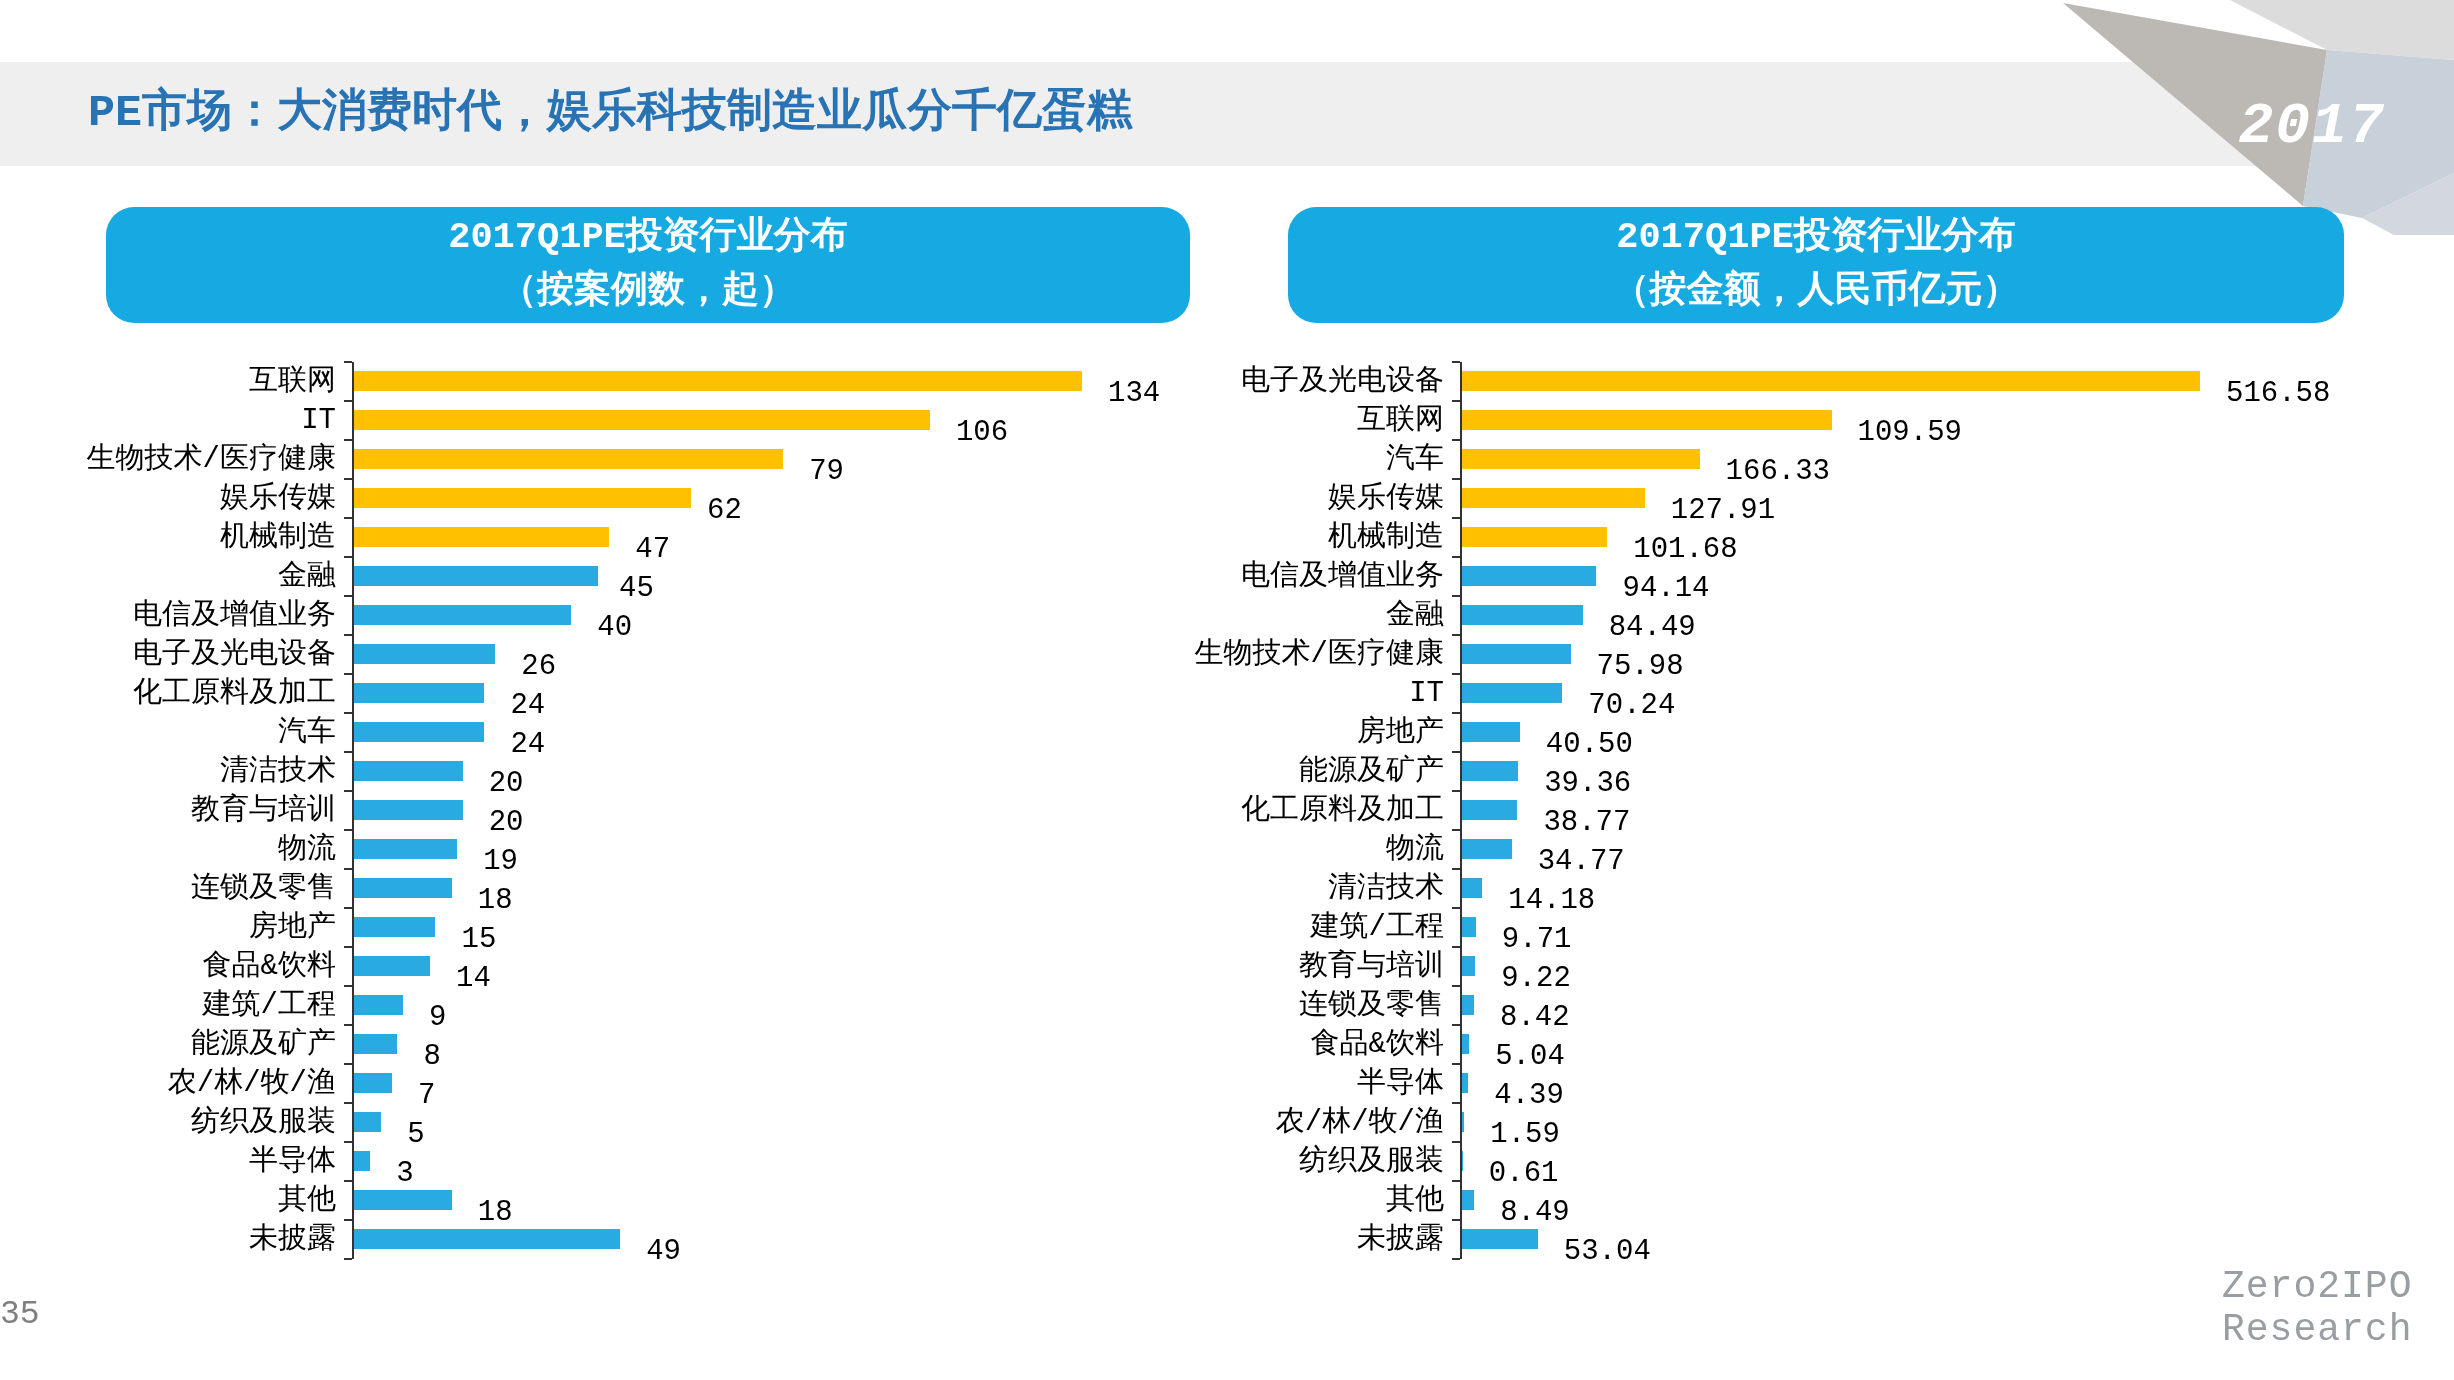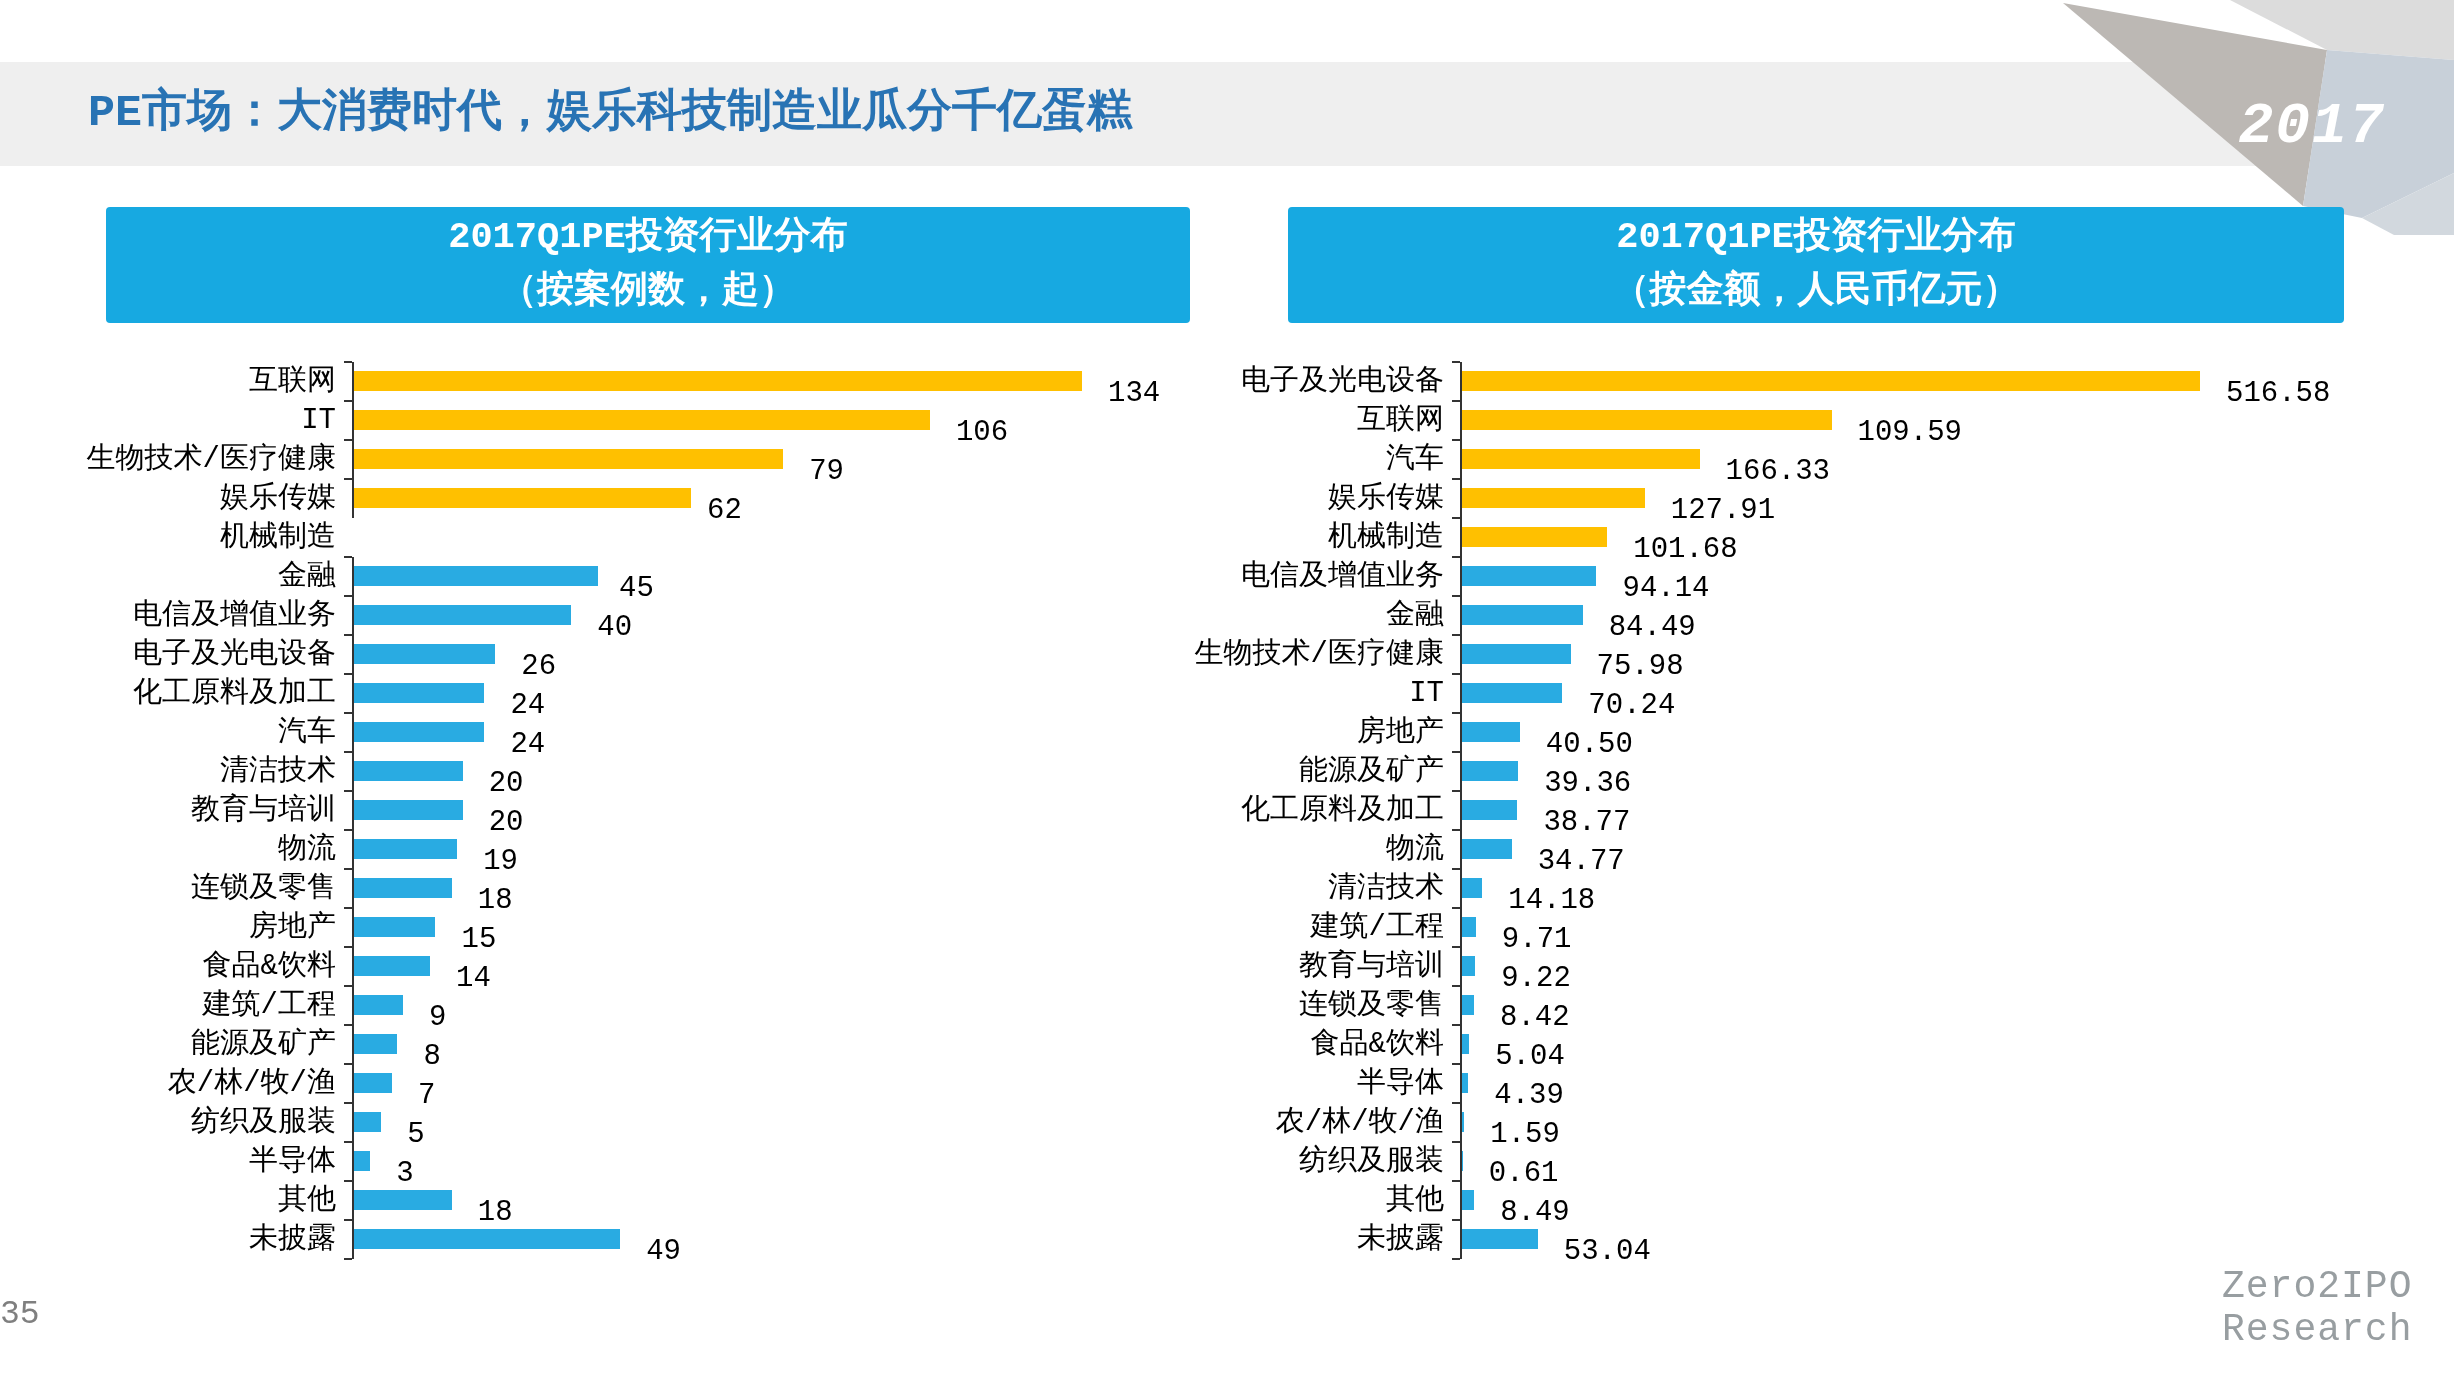--- a/index.html
+++ b/index.html
@@ -25,21 +25,21 @@
   .tri-light-top{background:#dcdcdc;clip-path:polygon(196px 0,420px 0,420px 60px,293px 50px);}
   .tri-warm{background:#bcb8b4;clip-path:polygon(29px 3px,293px 50px,269px 206px);}
   .tri-bluegray{background:#c8d0d9;clip-path:polygon(293px 50px,420px 60px,420px 173px,328px 218px,269px 206px);}
   .tri-bottom{background:#d2d8de;clip-path:polygon(328px 218px,420px 173px,420px 235px,360px 235px);}
   .deco-year{
     position:absolute;left:188px;top:94px;width:180px;text-align:center;
     font-size:58px;font-weight:bold;font-style:italic;color:#ffffff;letter-spacing:2px;
   }
   
   .chart-header{
-    position:absolute;top:207px;height:116px;border-radius:4px;
+    position:absolute;top:207px;height:116px;border-radius:28px;
     background:#17a9e1;color:#ffffff;text-align:center;
     display:flex;flex-direction:column;justify-content:center;gap:4px;z-index:2;
   }
   .chart-header .hl{font-size:37px;font-weight:bold;line-height:1.35;white-space:nowrap;}
   .hdr-left{left:106px;width:1084px;}
   .hdr-right{left:1288px;width:1056px;}
   
   .chart{position:absolute;top:362px;z-index:2;}
   .chart-left{left:60px;width:1160px;}
   .chart-right{left:1180px;width:1180px;}
@@ -120,20 +120,24 @@
       </div>
       <div class="chart-row">
         <div class="cat">娱乐传媒</div>
         <div class="barzone">
           <div class="bar" style="width: 336.836px; background: rgb(255, 192, 0);"></div>
           <div class="val" style="left: 353px;">62</div>
         </div>
       </div>
       <div class="chart-row">
         <div class="cat">机械制造</div>
+        <div class="barzone">
+          <div class="bar" style="width: 255.343px; background: rgb(255, 192, 0);"></div>
+          <div class="val" style="left: 281.343px;">47</div>
+        </div>
       </div>
       <div class="chart-row">
         <div class="cat">金融</div>
         <div class="barzone">
           <div class="bar" style="width: 244.478px; background: rgb(41, 171, 226);"></div>
           <div class="val" style="left: 265px;">45</div>
         </div>
       </div>
       <div class="chart-row">
         <div class="cat">电信及增值业务</div>

